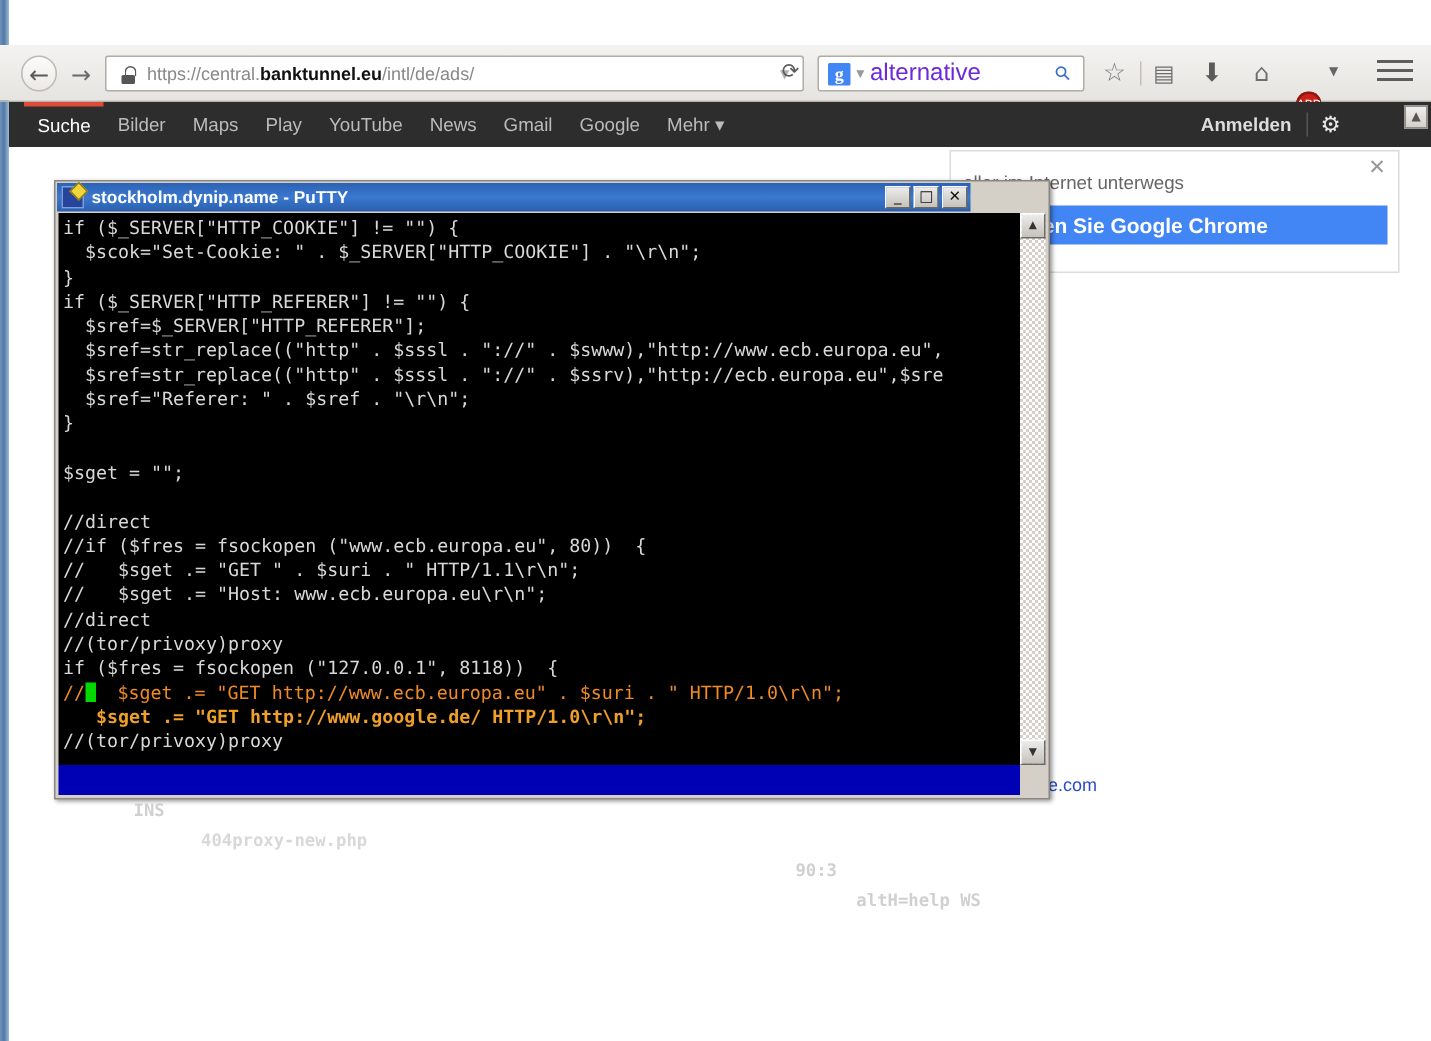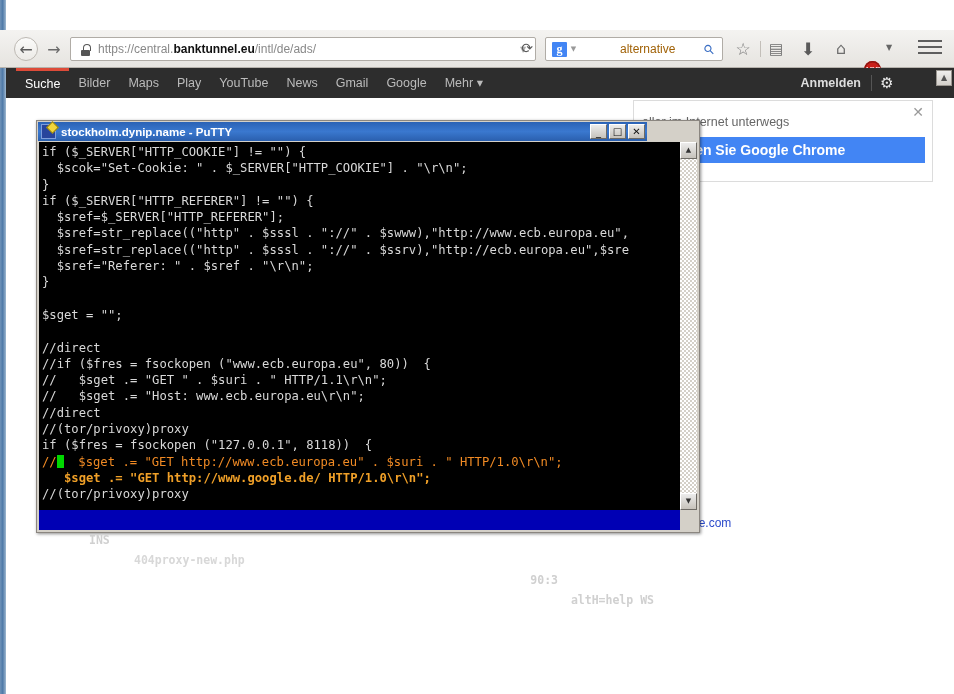--- a/index.html
+++ b/index.html
@@ -116,21 +116,21 @@
   #search-engine-icon {
     width: 15px; height: 15px; flex: 0 0 15px; margin-left: 2px;
     background: #4285f4; color: #fff; font-size: 12px; font-weight: bold;
     text-align: center; line-height: 15px; border-radius: 1px;
     font-family: "Liberation Serif", serif;
   }
   #search-engine-caret {
     flex: 0 0 13px; color: #999; font-size: 7px; text-align: center;
     font-family: "DejaVu Sans", sans-serif;
   }
-  #search-input-text { flex: 1; font-size: 12px; color: #a16207; margin-left: 40px; }
+  #search-input-text { flex: 1; font-size: 16px; color: #6d28d9; }
   #search-go-icon {
     flex: 0 0 18px; color: #3b6fc4; font-size: 13px; text-align: center;
     transform: rotate(-45deg);
     font-family: "DejaVu Sans", sans-serif;
   }
 
   .tool-icon {
     position: absolute; top: 8px; width: 24px; height: 22px;
     text-align: center; color: #6e6e6e;
     font-family: "DejaVu Sans", sans-serif;

